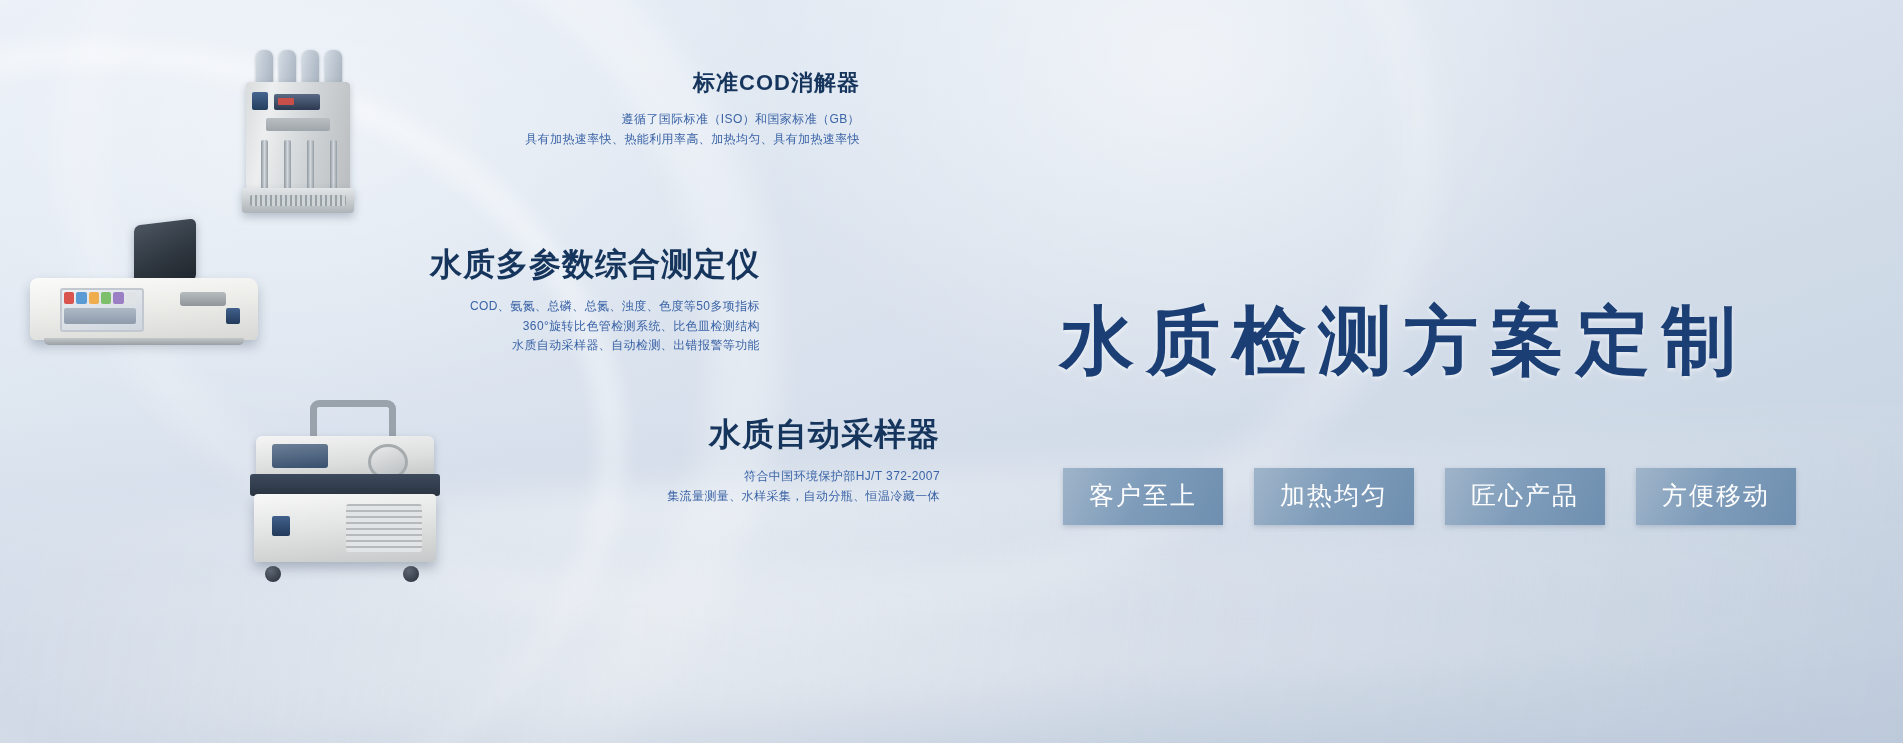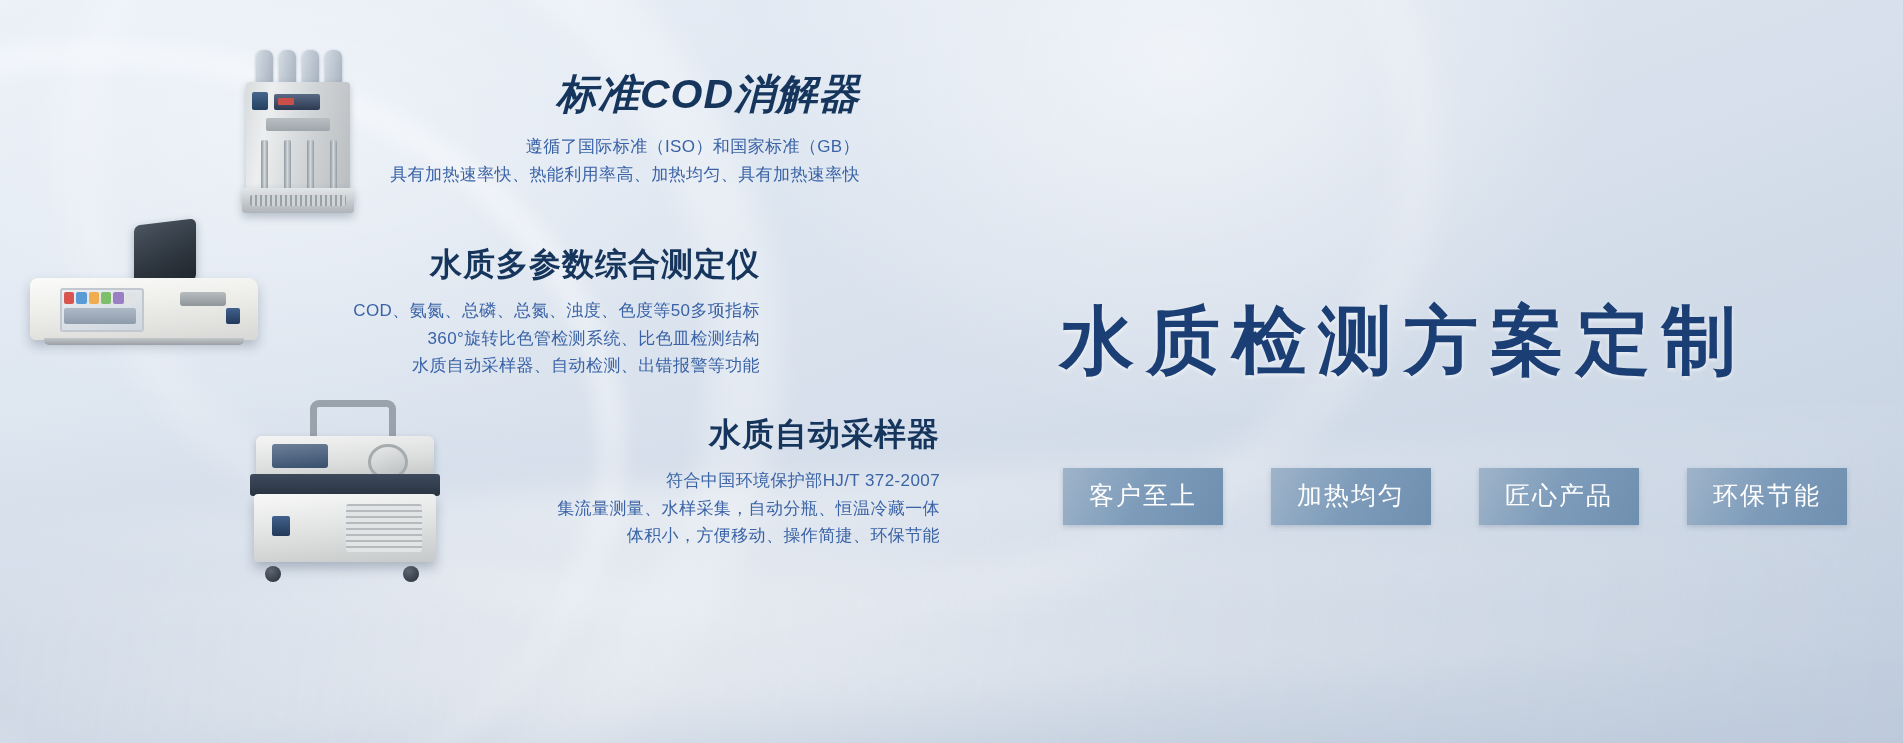--- a/index.html
+++ b/index.html
@@ -32,25 +32,25 @@
   .vign{position:absolute;inset:0;background:linear-gradient(180deg,rgba(255,255,255,0) 55%,rgba(176,190,209,.35) 100%);}
 
   
   .block{position:absolute;text-align:right;}
   .b-title{
     color:#16355c;font-weight:bold;letter-spacing:1px;
     font-size:32px;line-height:1.2;white-space:nowrap;
   }
   .b-desc{margin-top:14px;}
   .b-line{
-    color:#3a63a6;font-size:17px;line-height:1.62;white-space:nowrap;
+    color:#3a63a6;font-size:12px;line-height:1.62;white-space:nowrap;
     letter-spacing:.4px;
   }
   #block-cod{left:240px;top:70px;width:620px;}
-  #block-cod .b-title{font-size:41px;font-style:italic;}
+  #block-cod .b-title{font-size:22px;}
   #block-multi{left:140px;top:245px;width:620px;}
   #block-sampler{left:320px;top:415px;width:620px;}
 
   
   .device{position:absolute;}
 
   
   #img-cod{left:238px;top:48px;width:120px;height:165px;}
   #img-cod .body{position:absolute;left:8px;top:34px;width:104px;height:118px;
      background:linear-gradient(100deg,#d9dcdd 0%,#eceeef 22%,#cfd3d5 60%,#b9bdc0 100%);
@@ -132,21 +132,21 @@
      border-radius:50%;background:radial-gradient(circle at 35% 30%,#5d6672,#262d38);}
   #img-smp .w1{left:14px;} #img-smp .w2{left:152px;}
 
   
   #headline{
     position:absolute;left:1060px;top:292px;
     color:#1b3f74;font-weight:bold;font-size:74px;letter-spacing:12px;
     white-space:nowrap;text-shadow:0 2px 4px rgba(255,255,255,.6);
   }
   
-  #badges{position:absolute;left:1063px;top:468px;display:flex;gap:48px;}
+  #badges{position:absolute;left:1063px;top:468px;display:flex;gap:31px;}
   .badge{
     color:#ffffff;font-size:25px;letter-spacing:2px;
     padding:11px 20px 13px;min-width:120px;text-align:center;white-space:nowrap;
     background:linear-gradient(115deg,#9fb4c9 0%,#7e9cba 48%,#6f8fb0 100%);
     box-shadow:0 2px 5px rgba(60,80,110,.22);
   }
 </style>
 </head>
 <body>
 
@@ -223,26 +223,25 @@
     <div class="vent"></div>
     <div class="wheel w1"></div>
     <div class="wheel w2"></div>
   </div>
 
   <div class="block" id="block-sampler">
     <div class="b-title">水质自动采样器</div>
     <div class="b-desc">
       <div class="b-line">符合中国环境保护部HJ/T 372-2007</div>
       <div class="b-line">集流量测量、水样采集，自动分瓶、恒温冷藏一体</div>
-      <div class="b-line">体积小，方便移动、操作简捷、环保节能</div>
     </div>
   </div>
 
   <div id="headline">水质检测方案定制</div>
 
   <div id="badges">
     <div class="badge">客户至上</div>
     <div class="badge">加热均匀</div>
     <div class="badge">匠心产品</div>
-    <div class="badge">环保节能</div>
+    <div class="badge">方便移动</div>
   </div>
 
 </div>
 
 </body></html>

